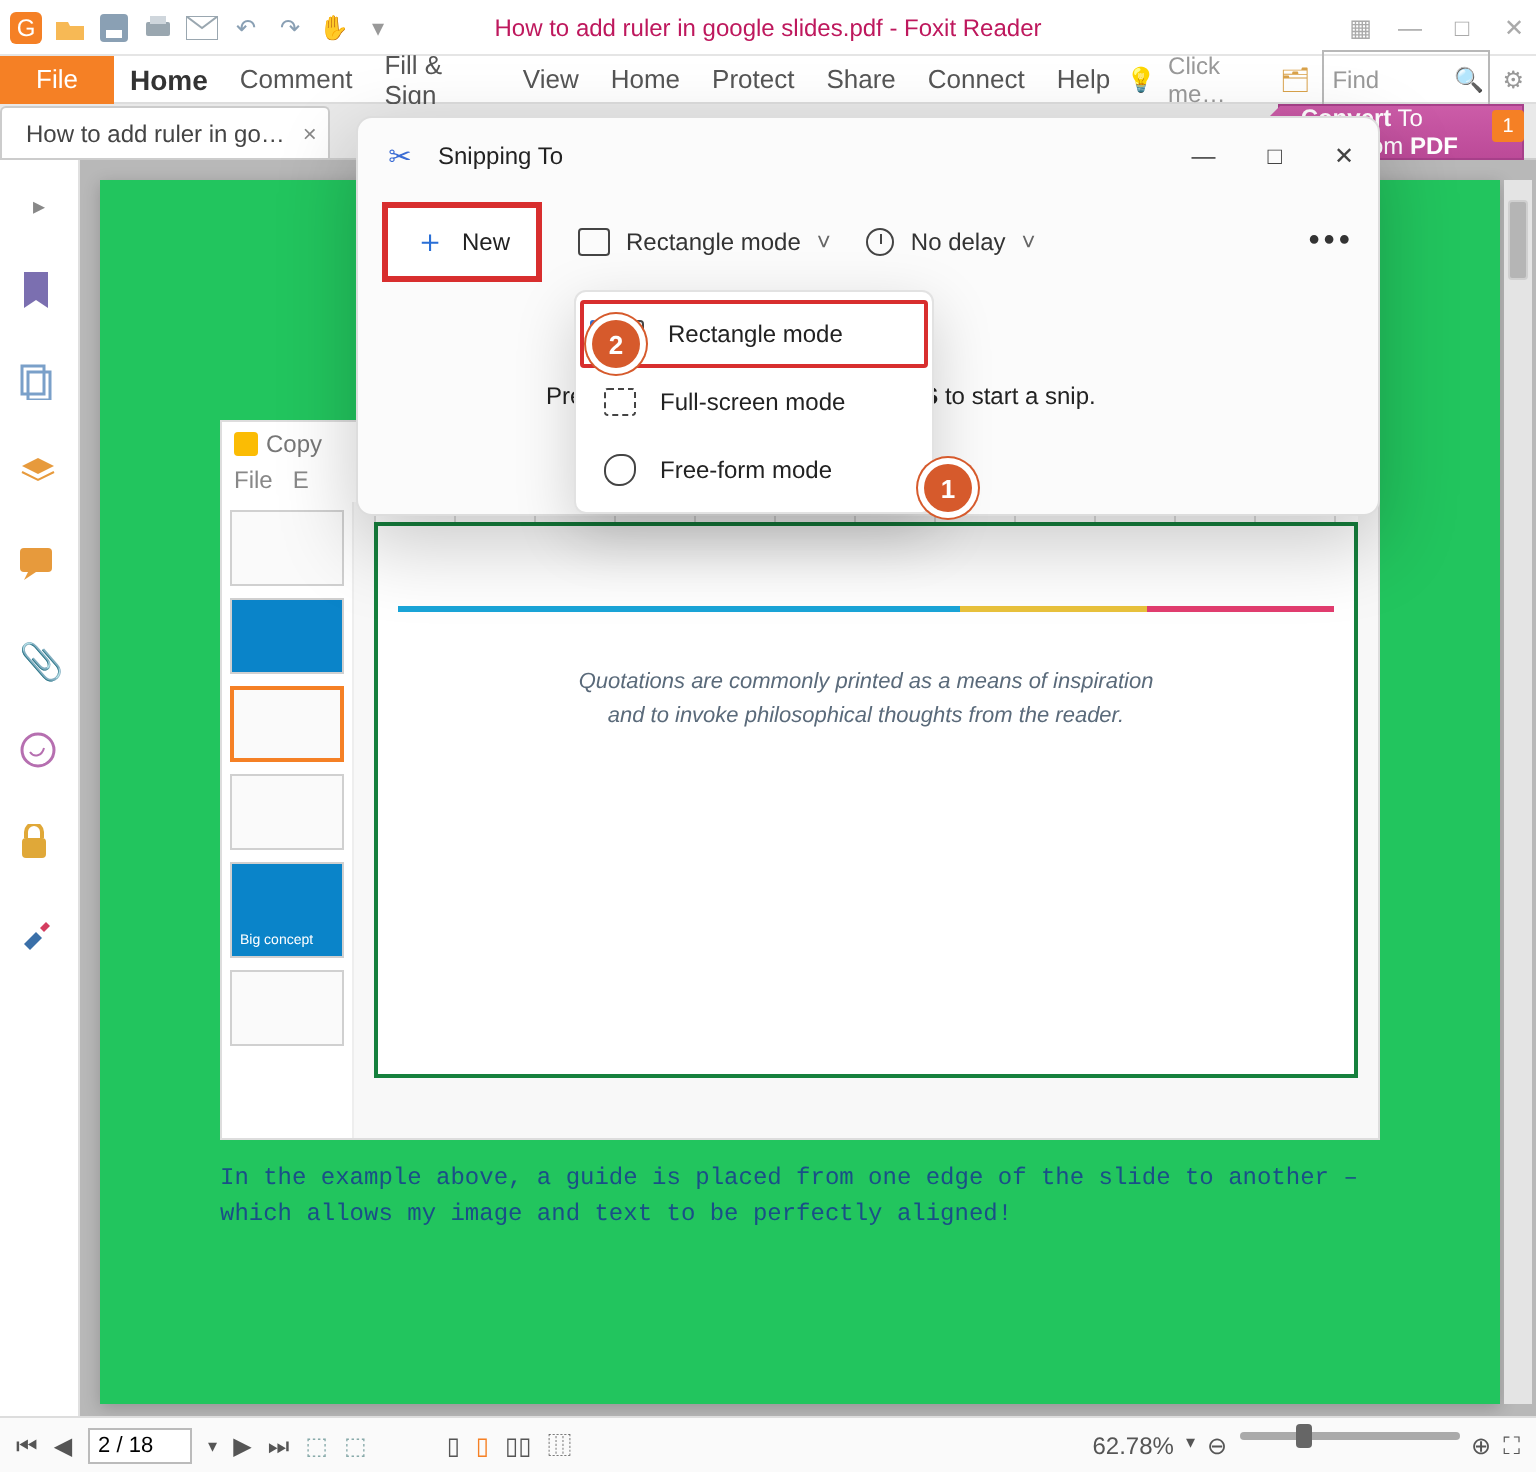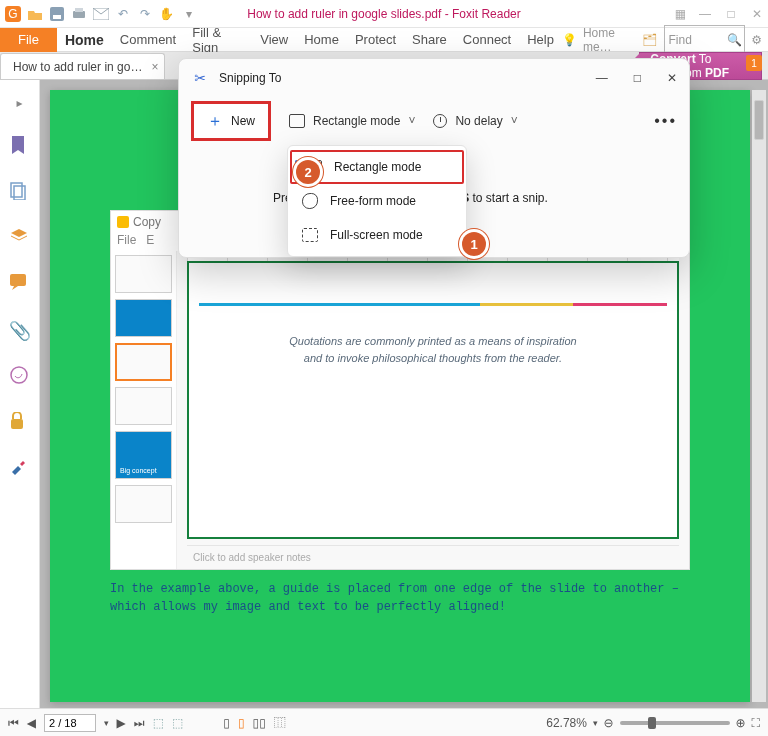--- a/index.html
+++ b/index.html
@@ -28,21 +28,21 @@
   .workspace{position:absolute;top:80px;left:0;right:0;bottom:28px;display:flex;}
   .left-tools{width:40px;background:#fff;border-right:1px solid #e0e0e0;display:flex;flex-direction:column;align-items:center;padding-top:16px;gap:26px;}
   .lt-icon{width:20px;height:20px;color:#777;}
   .page-area{flex:1;background:#b8b8b8;position:relative;overflow:hidden;}
   .page{position:absolute;left:10px;right:18px;top:10px;bottom:6px;background:#22c55e;box-shadow:0 2px 8px rgba(0,0,0,0.2);padding-left:30px;}
   .scrollbar-v{position:absolute;right:2px;top:10px;bottom:6px;width:14px;background:#e4e4e4;}
   .scrollbar-v .thumb{position:absolute;left:2px;right:2px;top:10px;height:40px;background:#b5b5b5;border-radius:2px;}
   .status{position:absolute;left:0;right:0;bottom:0;height:28px;background:#fafafa;border-top:1px solid #ddd;display:flex;align-items:center;padding:0 8px;color:#555;gap:8px;}
   .nav-btn{cursor:default;color:#555;font-size:12px;}
   .page-input{border:1px solid #bbb;height:18px;width:52px;font-size:11px;padding:0 4px;}
-  .status .zoom{margin-left:auto;display:flex;align-items:center;gap:6px;}
+  .status .zoom{margin-left:auto;display:flex;gap:6px;}
   .slider{width:110px;height:4px;background:#aaa;position:relative;border-radius:2px;}
   .slider .knob{position:absolute;left:28px;top:-4px;width:8px;height:12px;background:#666;border-radius:2px;}
   
   .gs-holder{position:absolute;left:60px;top:120px;right:60px;height:360px;border:1px solid #ddd;background:#fff;}
   .gs-top{height:22px;display:flex;align-items:center;padding:0 6px;gap:4px;color:#777;font-size:10px;}
   .gs-yellow{width:12px;height:12px;background:#fbbc04;border-radius:2px;}
   .gs-menu{height:14px;display:flex;gap:10px;padding:0 6px;color:#888;font-size:9px;}
   .gs-body{position:absolute;top:40px;bottom:0;left:0;right:0;display:flex;}
   .gs-thumbs{width:66px;background:#fff;border-right:1px solid #eee;display:flex;flex-direction:column;gap:6px;padding:4px;}
   .thumb{height:38px;border:1px solid #d0d0d0;background:#fafafa;font-size:6px;color:#999;position:relative;}
@@ -133,21 +133,21 @@
   <div class="menu-item">Comment</div>
   <div class="menu-item">Fill &amp; Sign</div>
   <div class="menu-item">View</div>
   <div class="menu-item">Home</div>
   <div class="menu-item">Protect</div>
   <div class="menu-item">Share</div>
   <div class="menu-item">Connect</div>
   <div class="menu-item">Help</div>
   <div class="ribbon-right">
     <span style="color:#bbb">💡</span>
-    <span style="color:#999">Home me…</span>
+    <span style="color:#999">Click me…</span>
     <span style="color:#d9a24a">🗂</span>
     <div class="find-box">
       <span>Find</span>
       <span class="mag">🔍</span>
     </div>
     <span style="color:#999">⚙</span>
   </div>
 </div>
 
 <div class="tab-row">
@@ -235,21 +235,20 @@
                 <span style="position:absolute;left:4px;bottom:4px;color:#fff;font-size:7px">Big concept</span>
               </div>
             <div class="thumb"></div>
           </div>
           <div class="gs-main">
             <div class="ruler-h"></div>
             <div class="slide-canvas">
               <div class="color-line"></div>
               <div class="quote">Quotations are commonly printed as a means of inspiration and to invoke philosophical thoughts from the reader.</div>
             </div>
-            <div class="speaker-notes">Click to add speaker notes</div>
           </div>
         </div>
       </div>
       <div class="page-text">In the example above, a guide is placed from one edge of the slide to another – which allows my image and text to be perfectly aligned!</div>
     </div>
     <div class="scrollbar-v">
         <div class="thumb"></div>
       </div>
   </div>
 </div>
@@ -288,26 +287,26 @@
     <span style="display:inline-block;width:140px"></span>
     <b>ft + S</b><span> to start a snip.</span>
   </div>
 
   <div class="dropdown">
     <div class="dd-item sel">
       <span class="dd-ico"></span>
       <span>Rectangle mode</span>
     </div>
     <div class="dd-item">
+      <span class="dd-ico full"></span>
+      <span>Full-screen mode</span>
+    </div>
+    <div class="dd-item">
       <span class="dd-ico free"></span>
       <span>Free-form mode</span>
-    </div>
-    <div class="dd-item">
-      <span class="dd-ico full"></span>
-      <span>Full-screen mode</span>
     </div>
   </div>
 </div>
 
 <div class="marker m1">1</div>
 <div class="marker m2">2</div>
 
 <div class="status">
   <span class="nav-btn">⏮</span>
   <span class="nav-btn">◀</span>

